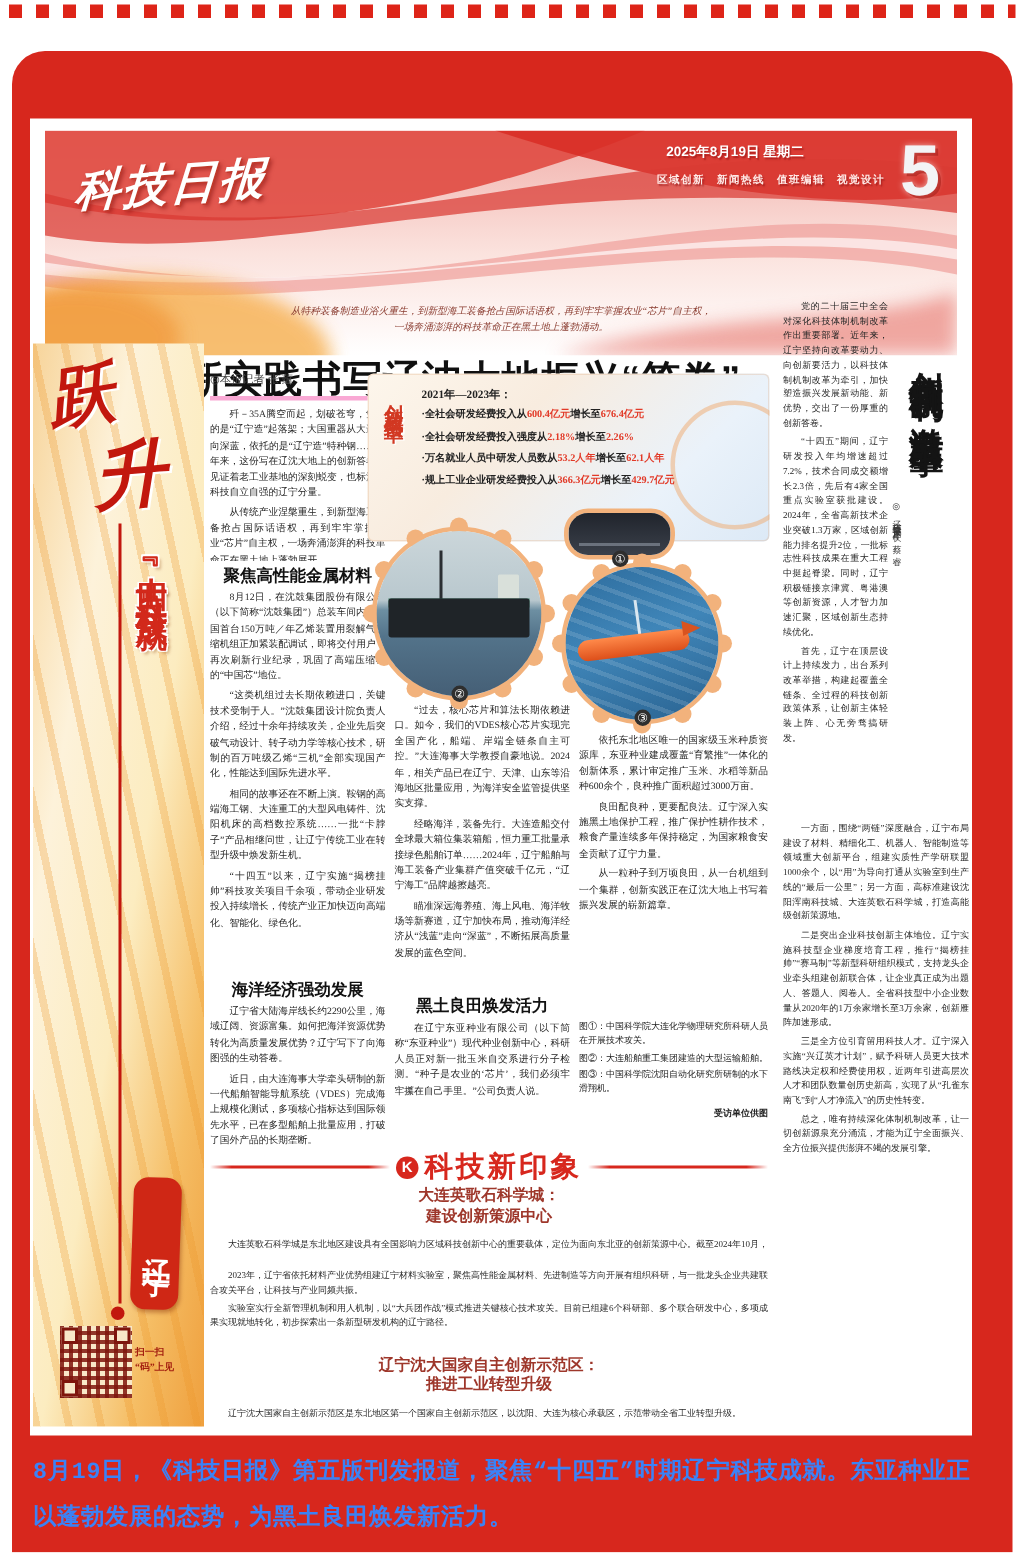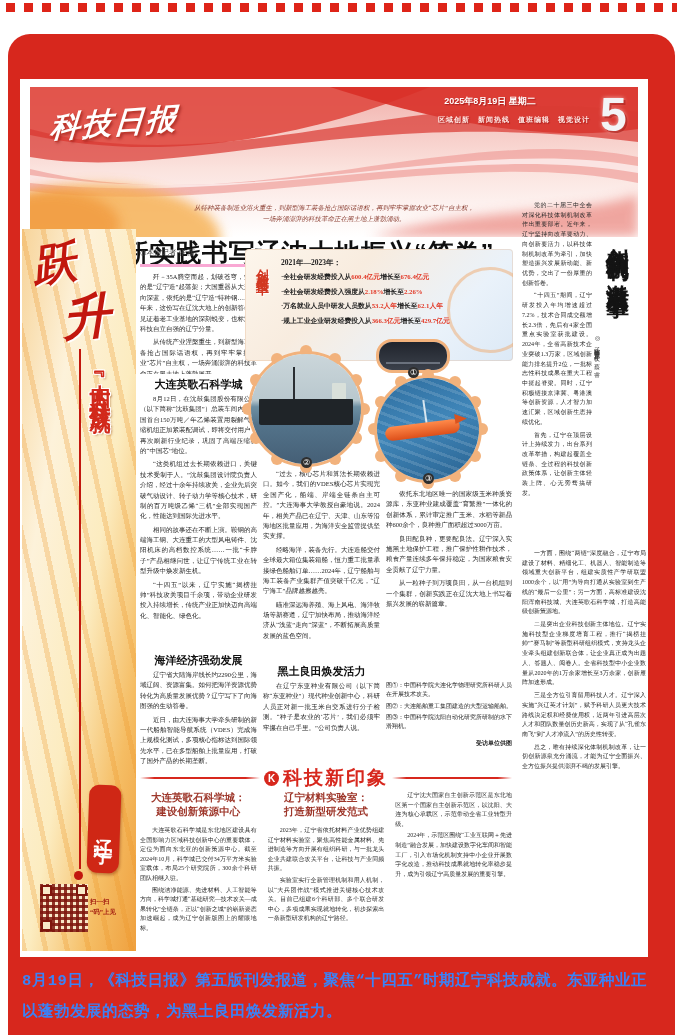--- a/index.html
+++ b/index.html
@@ -124,21 +124,21 @@
   .badge{position:absolute;width:11px;height:11px;border-radius:50%;background:#2e2e2e;color:#fff;
     font-size:8px;line-height:11px;text-align:center;z-index:4;font-family:"Liberation Sans",sans-serif;}
 
   
   .divider{left:120px;top:690px;width:372px;height:18px;display:flex;align-items:center;z-index:2;}
   .divider .ln{flex:1;height:2px;background:linear-gradient(90deg,transparent,#d7271d 12%,#d7271d 88%,transparent);}
   .klogo{width:15px;height:15px;border-radius:50%;background:#d7271d;color:#fff;font-weight:900;
     font-family:"Liberation Sans",sans-serif;font-size:10px;line-height:15px;text-align:center;margin:0 4px;}
   .divider .dtxt{color:#d7271d;font-family:"Liberation Sans",sans-serif;font-weight:900;font-size:19px;
     letter-spacing:2px;margin-right:4px;}
-  .impress{left:120px;top:712px;width:372px;height:158px;display:flex;gap:11px;}
+  .impress{left:120px;top:712px;width:372px;height:158px;display:flex;gap:11px;flex-direction:column;}
   .imp-item{flex:1;overflow:hidden;}
   .imp-h{font-family:"Liberation Sans",sans-serif;font-weight:900;font-size:10.5px;line-height:1.3;
     color:#9e372b;text-align:center;height:30px;margin-bottom:5px;}
   .imp-body{font-size:6px;line-height:1.6;color:#2a2a2a;text-align:justify;height:120px;overflow:hidden;}
   .imp-body p{margin:0 0 2px;text-indent:2em;}
 
   
   .op-top{left:502px;top:122px;width:70px;height:340px;overflow:hidden;font-size:6px;line-height:1.62;
     color:#262626;text-align:justify;}
   .op-top p,.op-bottom p{margin:0 0 3px;text-indent:2em;}
@@ -263,21 +263,21 @@
         </div>
       </div>
       <div class="abs badge" style="left:403px;top:394px;">③</div>
 
       <div class="col c1">
         <div class="byline">◎本报记者 张 蕴</div>
         <div class="paras lead">
             <p>歼－35A腾空而起，划破苍穹，凭借的是“辽宁造”起落架；大国重器从大连驶向深蓝，依托的是“辽宁造”特种钢……五年来，这份写在辽沈大地上的创新答卷，见证着老工业基地的深刻蜕变，也标注着科技自立自强的辽宁分量。</p>
             <p>从传统产业涅槃重生，到新型海工装备抢占国际话语权，再到牢牢掌握农业“芯片”自主权，一场奔涌澎湃的科技革命正在黑土地上蓬勃展开。</p>
           </div>
-        <div class="h-sec">大连英歌石科学城</div>
+        <div class="h-sec">聚焦高性能金属材料</div>
         <div class="paras s1p">
             <p>8月12日，在沈鼓集团股份有限公司（以下简称“沈鼓集团”）总装车间内，我国首台150万吨／年乙烯装置用裂解气压缩机组正加紧装配调试，即将交付用户，再次刷新行业纪录，巩固了高端压缩机的“中国芯”地位。</p>
             <p>“这类机组过去长期依赖进口，关键技术受制于人。”沈鼓集团设计院负责人介绍，经过十余年持续攻关，企业先后突破气动设计、转子动力学等核心技术，研制的百万吨级乙烯“三机”全部实现国产化，性能达到国际先进水平。</p>
             <p>相同的故事还在不断上演。鞍钢的高端海工钢、大连重工的大型风电铸件、沈阳机床的高档数控系统……一批“卡脖子”产品相继问世，让辽宁传统工业在转型升级中焕发新生机。</p>
             <p>“十四五”以来，辽宁实施“揭榜挂帅”科技攻关项目千余项，带动企业研发投入持续增长，传统产业正加快迈向高端化、智能化、绿色化。</p>
           </div>
         <div class="h-sec">海洋经济强劲发展</div>
         <div class="paras s2p">
             <p>辽宁省大陆海岸线长约2290公里，海域辽阔、资源富集。如何把海洋资源优势转化为高质量发展优势？辽宁写下了向海图强的生动答卷。</p>
             <p>近日，由大连海事大学牵头研制的新一代船舶智能导航系统（VDES）完成海上规模化测试，多项核心指标达到国际领先水平，已在多型船舶上批量应用，打破了国外产品的长期垄断。</p>
@@ -325,31 +325,31 @@
             <div>大连英歌石科学城：</div>
             <div>建设创新策源中心</div>
           </div>
           <div class="imp-body">
 
           <p>大连英歌石科学城是东北地区建设具有全国影响力区域科技创新中心的重要载体，定位为面向东北亚的创新策源中心。截至2024年10月，科学城已交付34万平方米实验室载体，布局25个研究院所，300余个科研团队相继入驻。</p>
               <p>围绕洁净能源、先进材料、人工智能等方向，科学城打通“基础研究—技术攻关—成果转化”全链条，正以“创新之城”的崭新姿态加速崛起，成为辽宁创新版图上的耀眼地标。</p>
             </div>
         </div>
           <div class="imp-item">
-          <div class="imp-h">
-            <div>辽宁材料实验室：</div>
-            <div>打造新型研发范式</div>
-          </div>
           <div class="imp-body">
 
           <p>2023年，辽宁省依托材料产业优势组建辽宁材料实验室，聚焦高性能金属材料、先进制造等方向开展有组织科研，与一批龙头企业共建联合攻关平台，让科技与产业同频共振。</p>
               <p>实验室实行全新管理机制和用人机制，以“大兵团作战”模式推进关键核心技术攻关。目前已组建6个科研部、多个联合研发中心，多项成果实现就地转化，初步探索出一条新型研发机构的辽宁路径。</p>
             </div>
         </div>
           <div class="imp-item">
+          <div class="imp-h">
+            <div>辽宁沈大国家自主创新示范区：</div>
+            <div>推进工业转型升级</div>
+          </div>
           <div class="imp-body">
 
           <p>辽宁沈大国家自主创新示范区是东北地区第一个国家自主创新示范区，以沈阳、大连为核心承载区，示范带动全省工业转型升级。</p>
               <p>2024年，示范区围绕“工业互联网＋先进制造”融合发展，加快建设数字化车间和智能工厂，引入市场化机制支持中小企业开展数字化改造，推动科技成果就地转化率稳步提升，成为引领辽宁高质量发展的重要引擎。</p>
             </div>
         </div>
         </div>
 
       <div class="abs op-top paras">
           <p>党的二十届三中全会对深化科技体制机制改革作出重要部署。近年来，辽宁坚持向改革要动力、向创新要活力，以科技体制机制改革为牵引，加快塑造振兴发展新动能、新优势，交出了一份厚重的创新答卷。</p>

